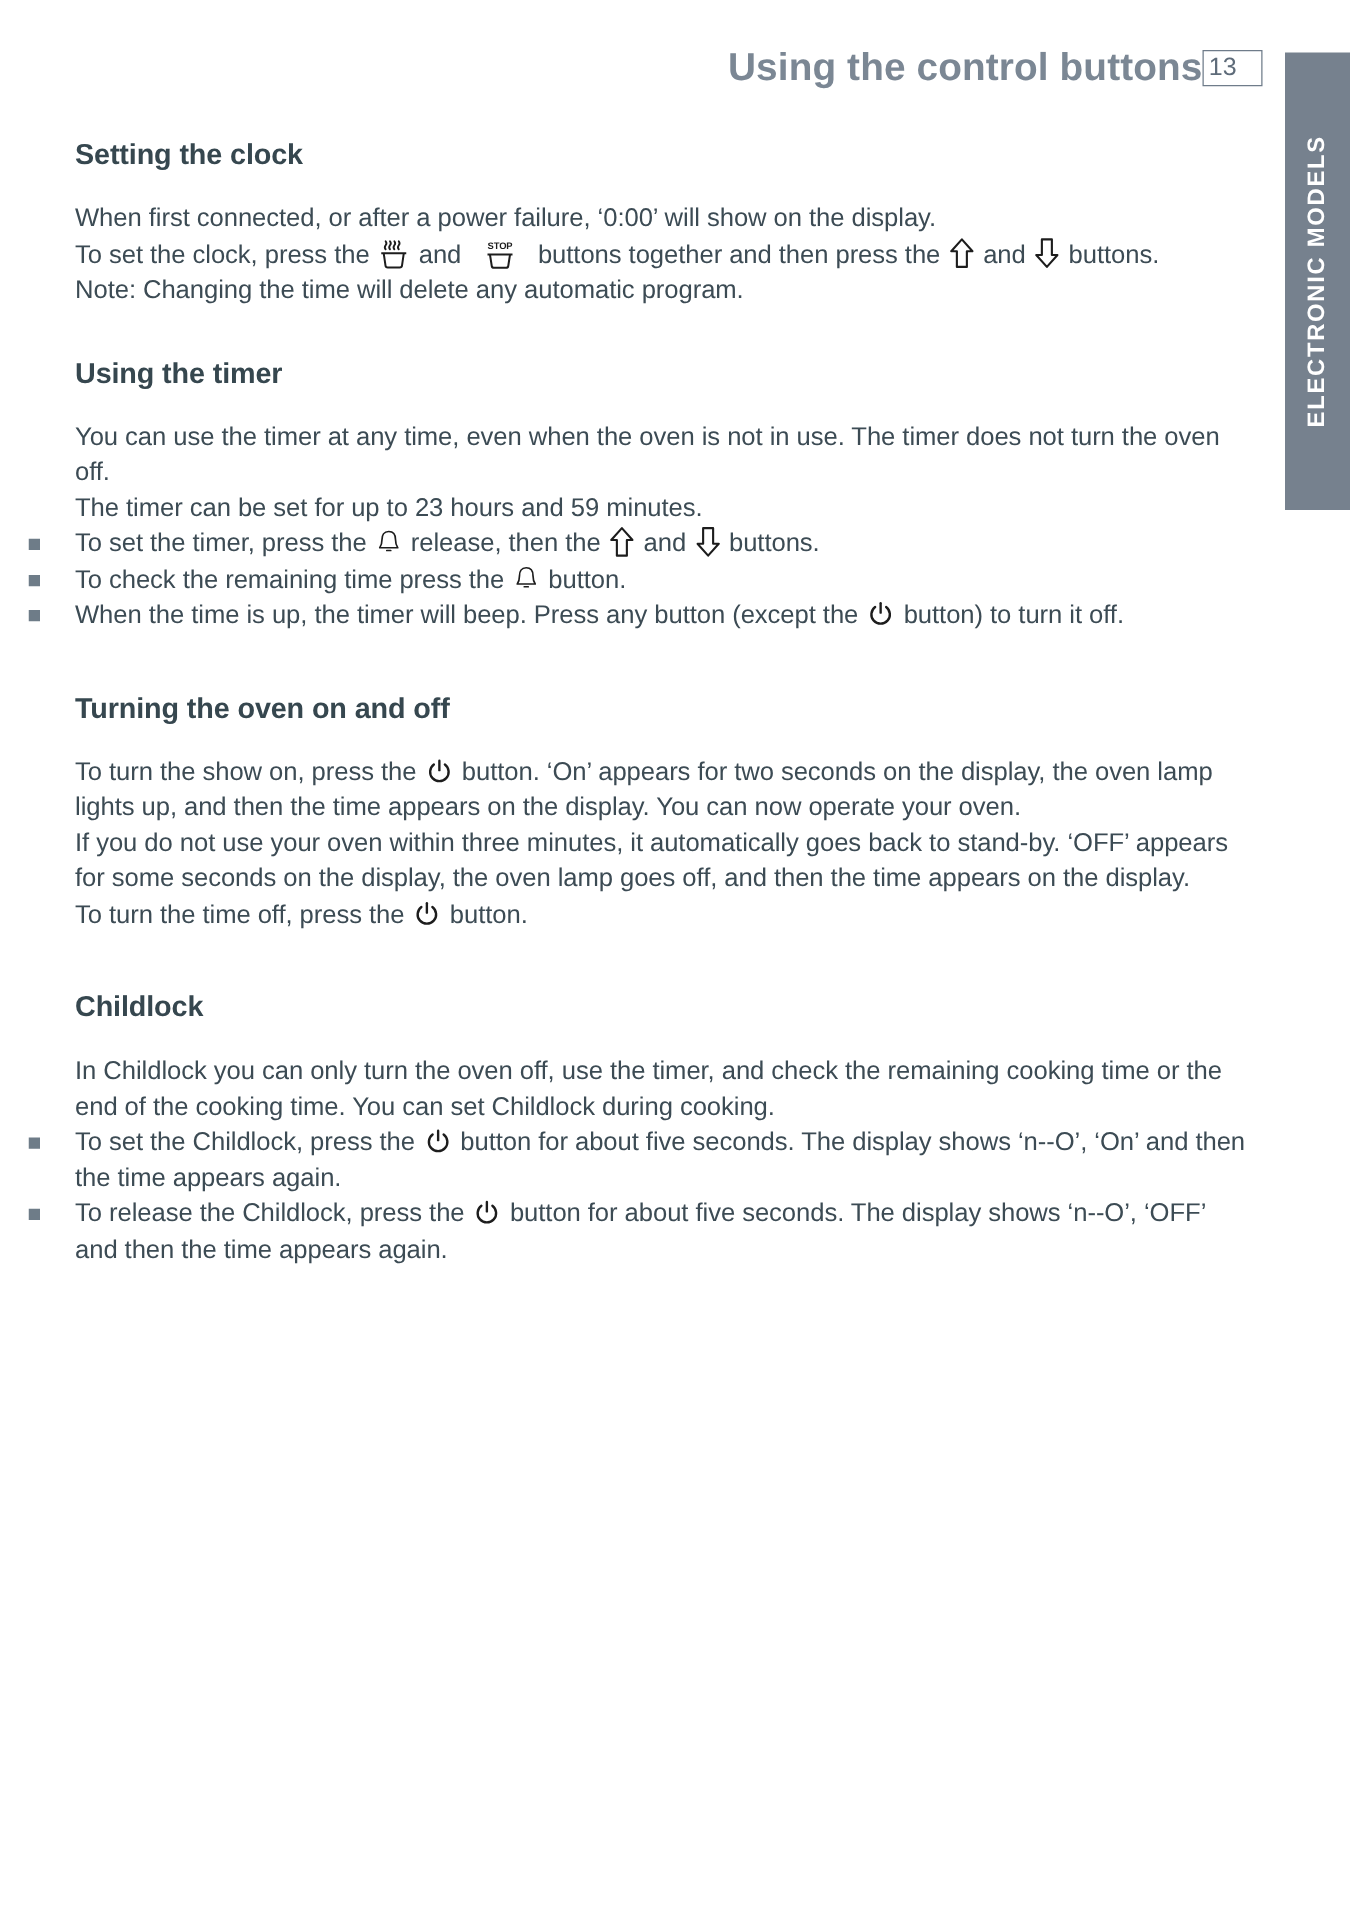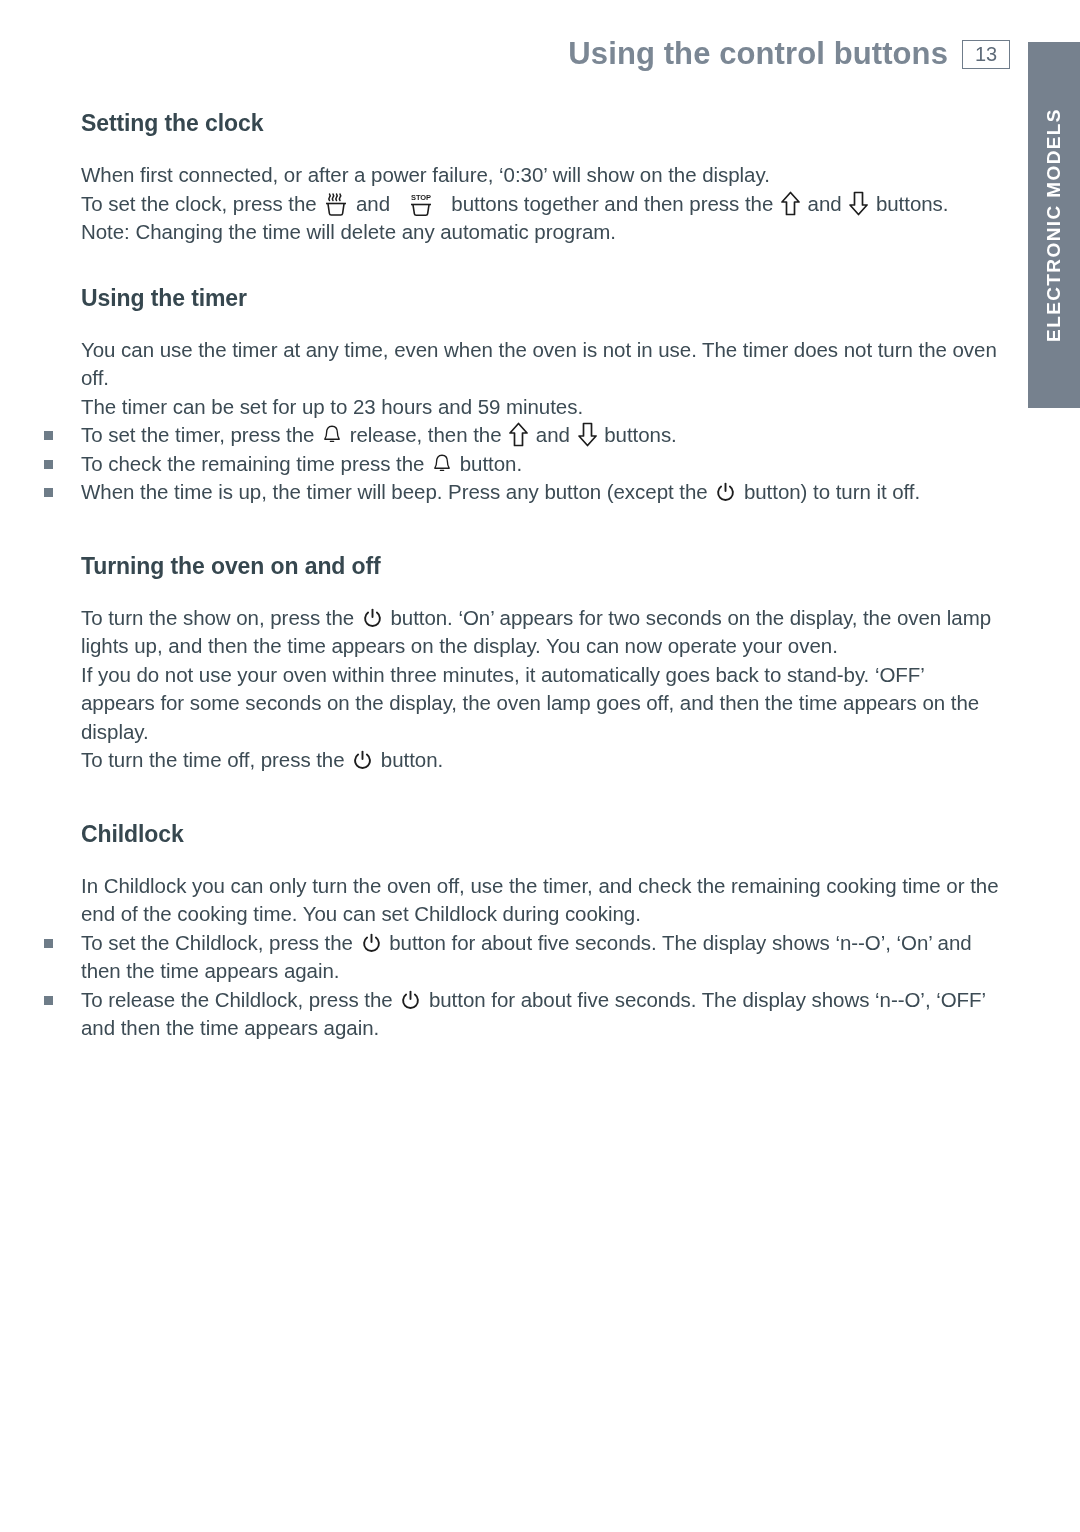--- a/index.html
+++ b/index.html
@@ -18,37 +18,36 @@
 
   
   .page-header {
     position: absolute;
     top: 36px;
     left: 0;
     width: 1010px;
     display: flex;
     align-items: center;
     justify-content: flex-end;
-    gap: 14px;
   }
   .header-title {
     font-size: 31px;
     font-weight: bold;
     color: #7b8794;
     letter-spacing: 0.1px;
     white-space: nowrap;
   }
   .page-number-box {
     border: 1.5px solid #6f7c8a;
     background: #ffffff;
     min-width: 48px;
     height: 29px;
     display: flex;
     align-items: center;
-    justify-content: center;
+    justify-content: flex-start;
     padding: 0 4px;
     box-sizing: border-box;
   }
   .page-number-box span {
     font-size: 20px;
     color: #5e6b79;
     line-height: 1;
   }
 
   
@@ -74,21 +73,21 @@
   }
 
   
   .content {
     position: absolute;
     left: 0;
     top: 110px;
     width: 1010px;
   }
   .section {
-    padding-left: 81px;
+    padding-left: 60px;
     padding-right: 8px;
   }
   h2.section-heading {
     font-size: 23px;
     font-weight: bold;
     color: #36474f;
     margin: 0;
     padding: 0;
     letter-spacing: -0.1px;
   }
@@ -153,21 +152,21 @@
 </div>
 
 <div class="content">
 
   <div class="section">
     <h2 class="section-heading">Setting the clock</h2>
     <div class="gap-heading-body"></div>
     <div class="section-body">
 
       <div class="para">
-        <span>When first connected, or after a power failure, ‘0:30’ will show on the display.</span>
+        <span>When first connected, or after a power failure, ‘0:00’ will show on the display.</span>
       </div>
 
       <div class="para">
         <span>To set the clock, press the </span><span class="ic ic-cook"><svg viewBox="0 0 26 26">
               <g fill="none" stroke="#1d1d1d" stroke-width="1.5" stroke-linecap="round">
                 <path d="M6.5 8.5 Q5.2 6.8 6.5 5.2 Q7.8 3.6 6.5 2"></path>
                 <path d="M10 8.5 Q8.7 6.8 10 5.2 Q11.3 3.6 10 2"></path>
                 <path d="M13.5 8.5 Q12.2 6.8 13.5 5.2 Q14.8 3.6 13.5 2"></path>
                 <path d="M17 8.5 Q15.7 6.8 17 5.2 Q18.3 3.6 17 2"></path>
               </g>

